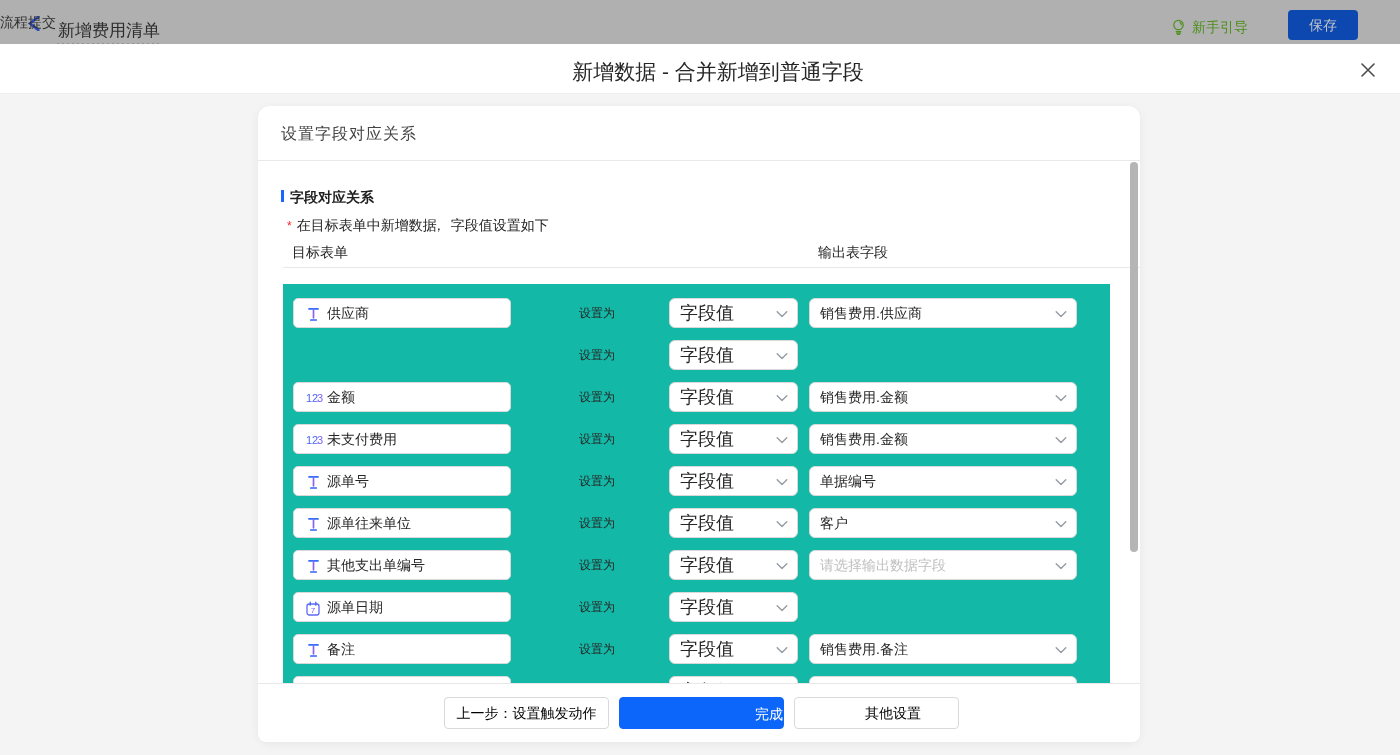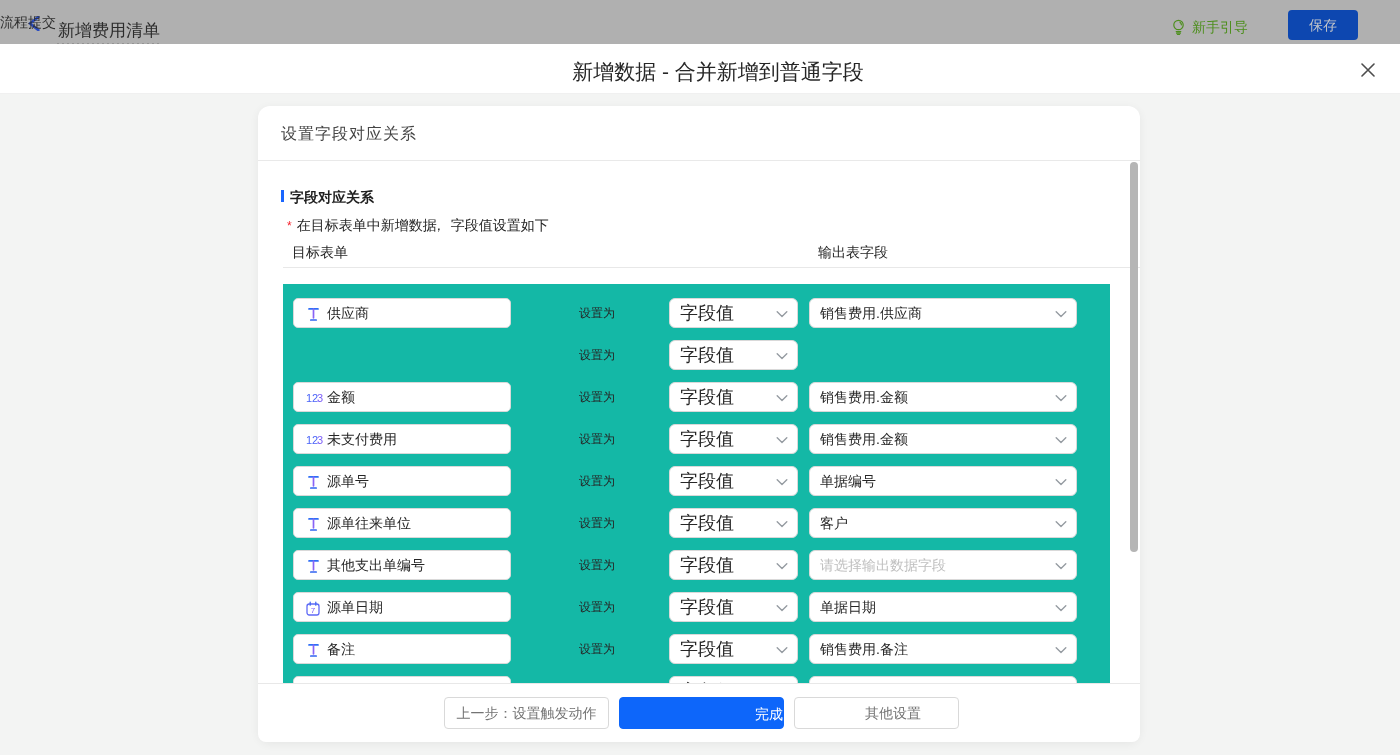--- a/index.html
+++ b/index.html
@@ -46,21 +46,21 @@
 .icD { left:12px; top:8.3px; }
 .setlbl { position:absolute; left:296px; top:0; line-height:30px; font-size:12px; color:#262626; }
 .sel1 { position:absolute; left:386px; top:0; width:129px; height:30px; background:#fff; border:1px solid #d9d9d9; border-radius:6px; line-height:28px; font-size:18px; color:#262626; padding-left:10px; }
 .sel2 { position:absolute; left:526px; top:0; width:268px; height:30px; background:#fff; border:1px solid #d9d9d9; border-radius:6px; line-height:28px; font-size:14px; color:#262626; padding-left:10px; }
 .ph { color:#bfbfbf; }
 .chev { position:absolute; top:9px; right:9px; }
 
 .thumb { position:absolute; left:872px; top:56px; width:8px; height:390px; background:#b5b5b5; border-radius:4px; }
 
 .cfoot { position:absolute; left:0; top:577px; width:882px; height:59px; background:#fff; border-top:1px solid #e8e8e8; border-radius:0 0 8px 8px; }
-.btn { position:absolute; top:13px; height:32px; width:165px; border-radius:4px; font-size:14px; text-align:center; line-height:30px; background:#fff; border:1px solid #d9d9d9; color:#737373; }
+.btn { position:absolute; top:13px; height:32px; width:165px; border-radius:4px; font-size:14px; text-align:center; line-height:30px; background:#fff; border:1px solid #d9d9d9; color:#000000; }
 .btn.primary { background:#0d66fa; border-color:#0d66fa; color:#fff; line-height:32px;text-align:right; }
 </style>
 </head>
 <body>
 
 <div class="topbar">
   <svg class="back" width="15" height="15" viewBox="0 0 15 15">
       <path d="M11.3 1 L3 7.5 L11.3 14" fill="none" stroke="#2a4cc0" stroke-width="2.7" stroke-linecap="round" stroke-linejoin="round"></path>
     </svg>
   <span class="tb-title">新增费用清单</span>
@@ -215,23 +215,20 @@
                 <path d="M4.2 1.2 V4.2 M9.8 1.2 V4.2" stroke="#4168f4" stroke-linecap="round"></path>
                 <text x="4.7" y="11.8" font-size="8" fill="#7a5cf7" stroke="none" font-family="Liberation Sans,sans-serif">7</text>
               </g>
             </svg>
             <span class="txt">源单日期</span>
           </div>
     <div class="setlbl">设置为</div>
     <div class="sel1">字段值<svg class="chev" width="12" height="12" viewBox="0 0 12 12">
               <path d="M1.2 3.8 L6 8.4 L10.8 3.8" fill="none" stroke="#959ba1" stroke-width="1.4" stroke-linecap="round" stroke-linejoin="round"></path>
             </svg></div>
-    <div class="sel2">单据日期<svg class="chev" width="12" height="12" viewBox="0 0 12 12">
-              <path d="M1.2 3.8 L6 8.4 L10.8 3.8" fill="none" stroke="#959ba1" stroke-width="1.4" stroke-linecap="round" stroke-linejoin="round"></path>
-            </svg></div>
   </div>
         <div class="row" style="top:349.5px">
     <div class="fbox">
             <svg class="icT" width="11" height="14" viewBox="0 0 11 14">
               <g fill="none" stroke-width="1.7" stroke-linecap="round">
                 <path d="M1 1.9 H10" stroke="#2f6ef6"></path>
                 <path d="M5.5 2 V10.8" stroke="#8a63f6"></path>
                 <path d="M2.8 13 H8.2" stroke="#2f63f0"></path>
               </g>
             </svg>

